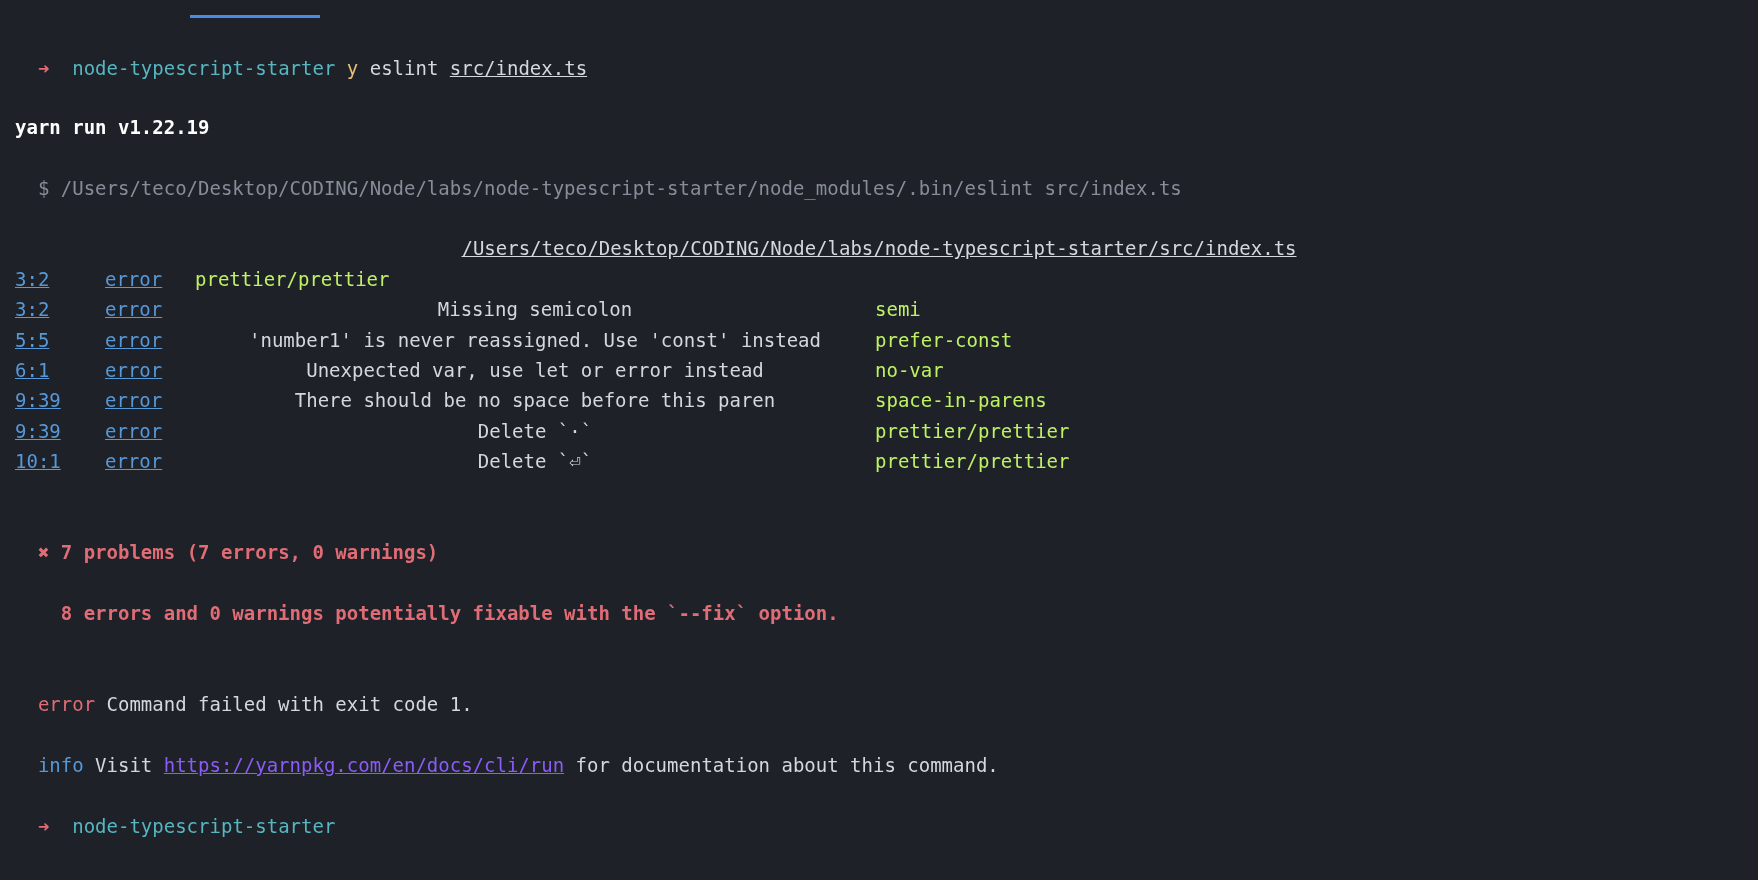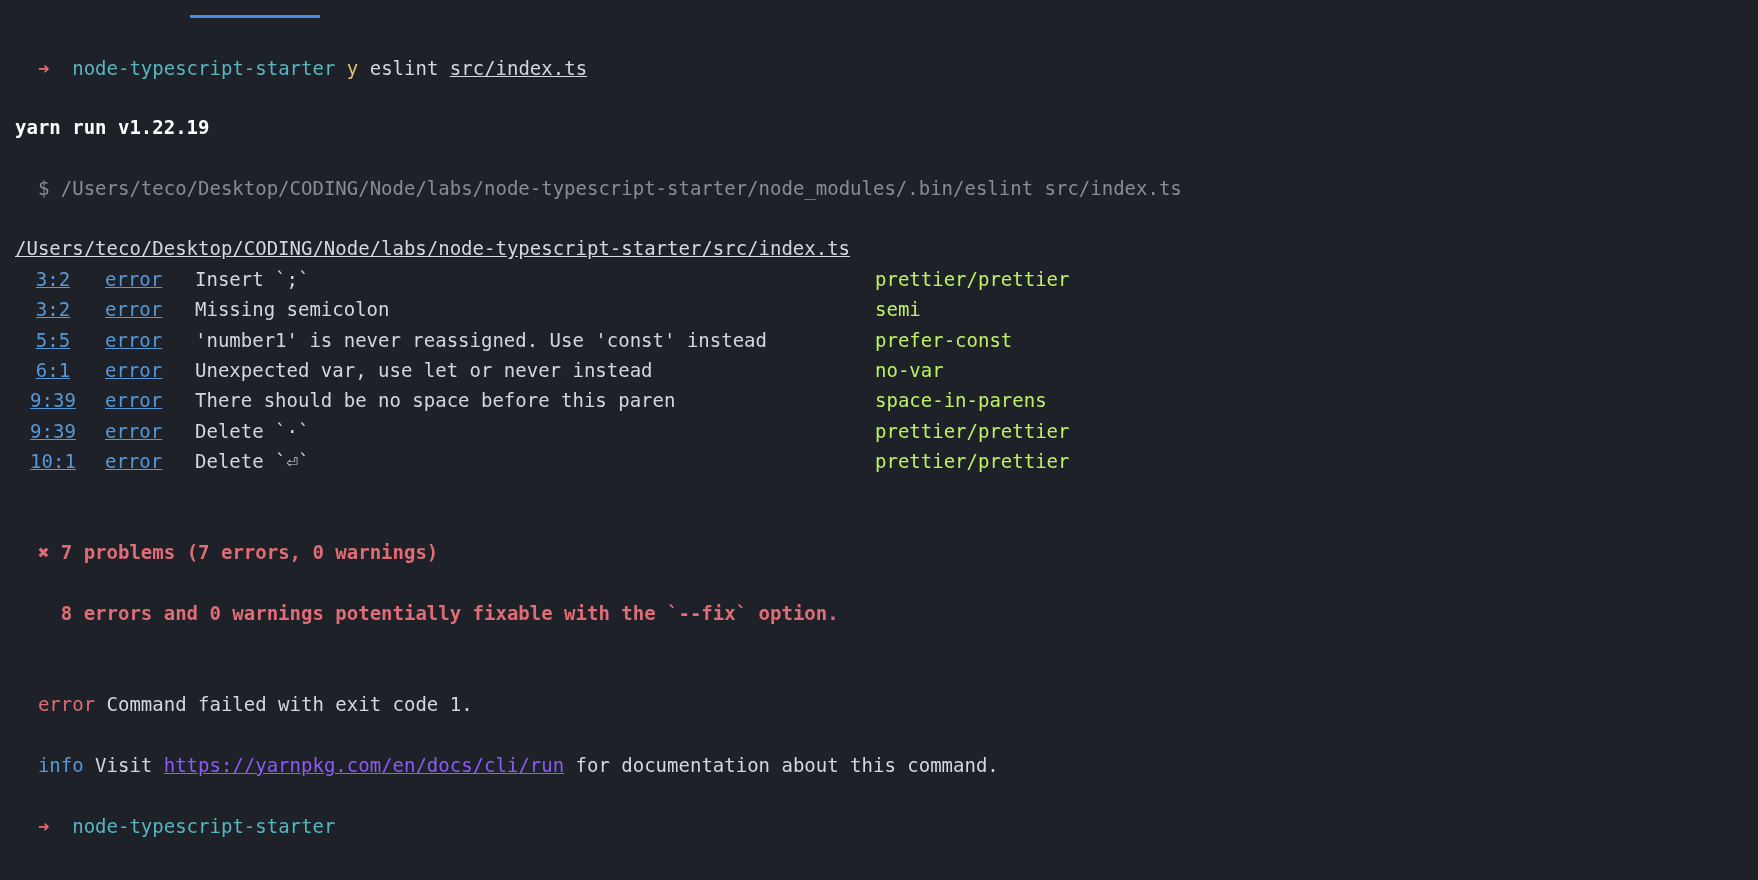--- a/index.html
+++ b/index.html
@@ -27,20 +27,21 @@
     }
     .project-name {
       color: #56b6c2;
       font-weight: normal;
     }
     .yellow {
       color: #e5c07b;
     }
     .white {
       color: #d4d8de;
+      text-align: center;
     }
     .white-bold {
       color: #ffffff;
       font-weight: bold;
       margin-top: 28px;
     }
     .underline {
       text-decoration: underline;
     }
     .dim {
@@ -64,21 +65,21 @@
     .info-link {
       color: #8b5cf6;
       text-decoration: underline;
     }
     .lint-row {
       display: flex;
       white-space: pre;
     }
     .col-loc {
       width: 90px;
-      text-align: center;
+      text-align: left;
       padding-right: 14px;
     }
     .col-level {
       width: 90px;
     }
     .col-message {
       width: 680px;
     }
     .col-rule {
       color: #bef264;
@@ -106,24 +107,24 @@
 
 <div class="prompt-line">
   <span class="dim">$ </span><span class="dim">/Users/teco/Desktop/CODING/Node/labs/node-typescript-starter/node_modules/.bin/eslint src/index.ts</span>
 </div>
 
 <div class="spacer"></div>
 
 <div class="white underline">/Users/teco/Desktop/CODING/Node/labs/node-typescript-starter/src/index.ts</div>
 
 <div id="lint-rows">
-    <div class="lint-row"><span class="col-loc blue-link">3:2</span><span class="col-level blue-error">error</span><span class="col-message white">Insert `;`</span><span class="col-rule">prettier/prettier</span></div>
+    <div class="lint-row"><span class="col-loc blue-link">3:2</span><span class="col-level blue-error">error</span><span class="col-rule">prettier/prettier</span></div>
     <div class="lint-row"><span class="col-loc blue-link">3:2</span><span class="col-level blue-error">error</span><span class="col-message white">Missing semicolon</span><span class="col-rule">semi</span></div>
     <div class="lint-row"><span class="col-loc blue-link">5:5</span><span class="col-level blue-error">error</span><span class="col-message white">'number1' is never reassigned. Use 'const' instead</span><span class="col-rule">prefer-const</span></div>
-    <div class="lint-row"><span class="col-loc blue-link">6:1</span><span class="col-level blue-error">error</span><span class="col-message white">Unexpected var, use let or never instead</span><span class="col-rule">no-var</span></div>
+    <div class="lint-row"><span class="col-loc blue-link">6:1</span><span class="col-level blue-error">error</span><span class="col-message white">Unexpected var, use let or error instead</span><span class="col-rule">no-var</span></div>
     <div class="lint-row"><span class="col-loc blue-link">9:39</span><span class="col-level blue-error">error</span><span class="col-message white">There should be no space before this paren</span><span class="col-rule">space-in-parens</span></div>
     <div class="lint-row"><span class="col-loc blue-link">9:39</span><span class="col-level blue-error">error</span><span class="col-message white">Delete `·`</span><span class="col-rule">prettier/prettier</span></div>
     <div class="lint-row"><span class="col-loc blue-link">10:1</span><span class="col-level blue-error">error</span><span class="col-message white">Delete `⏎`</span><span class="col-rule">prettier/prettier</span></div>
   </div>
 
 <div class="spacer"></div>
 
 <div class="prompt-line">
   <span class="red-bold">✖</span><span class="red-bold"> </span><span class="red-bold">7 problems (7 errors, 0 warnings)</span>
 </div>

